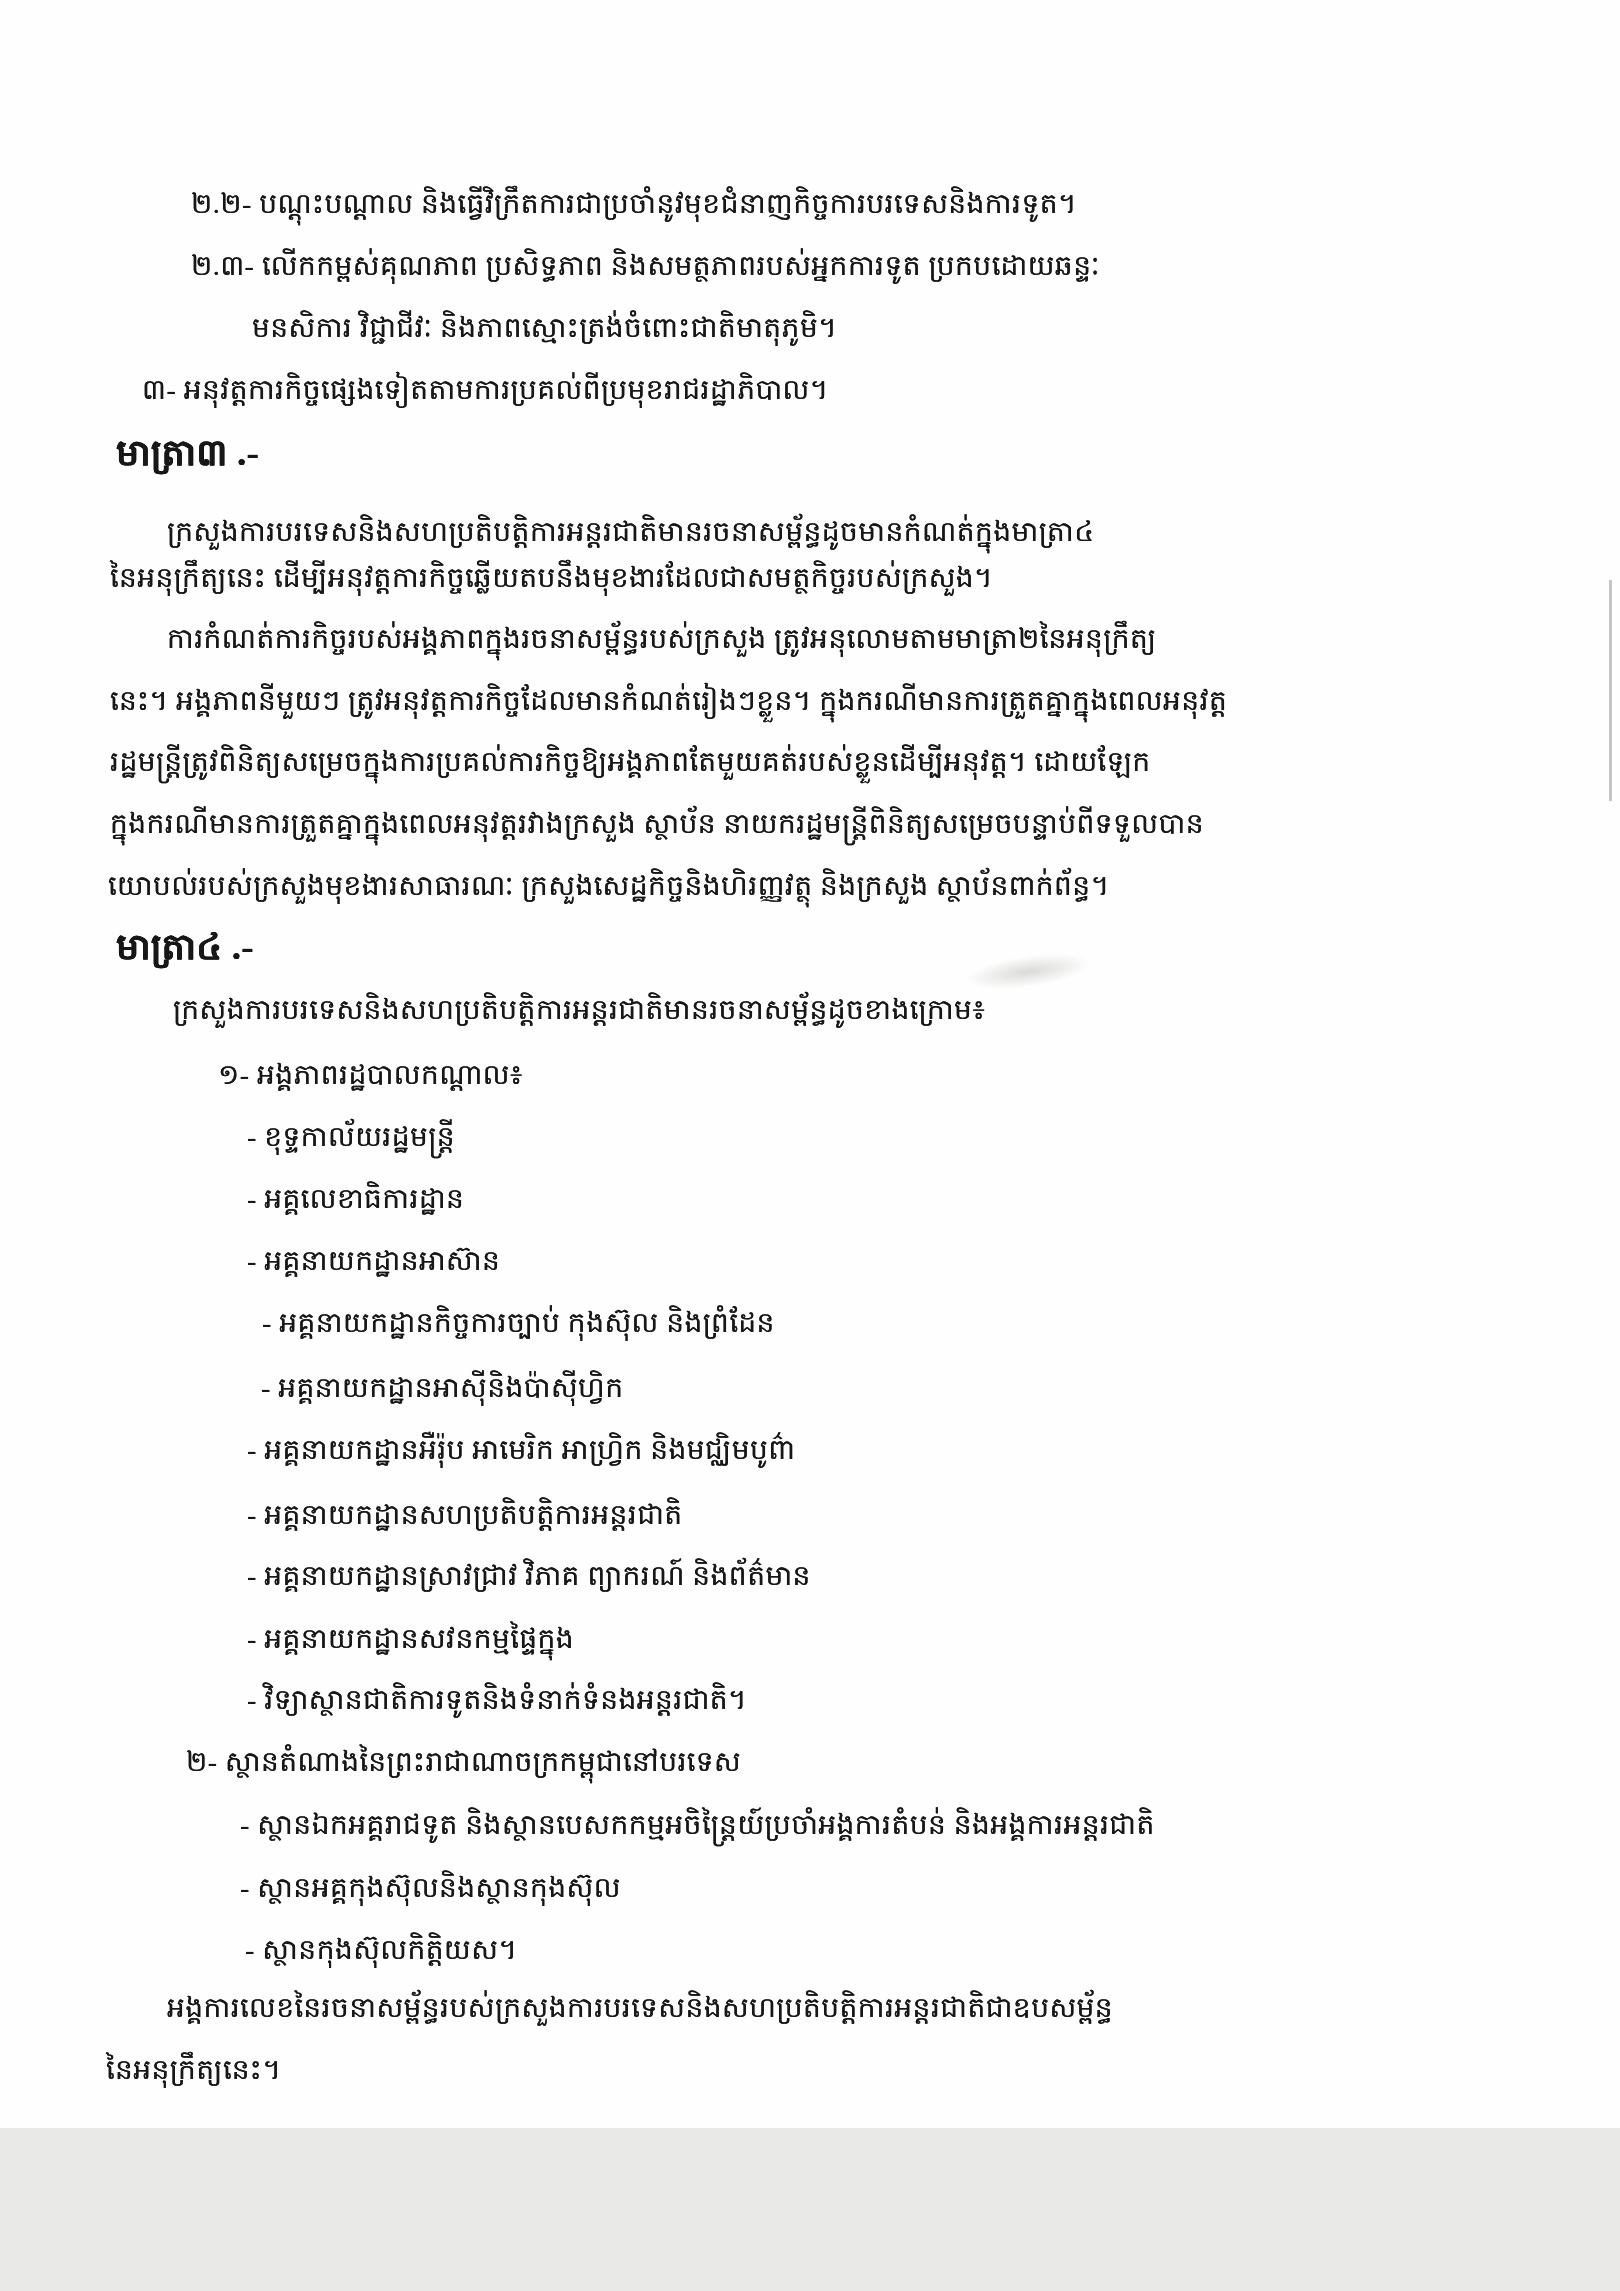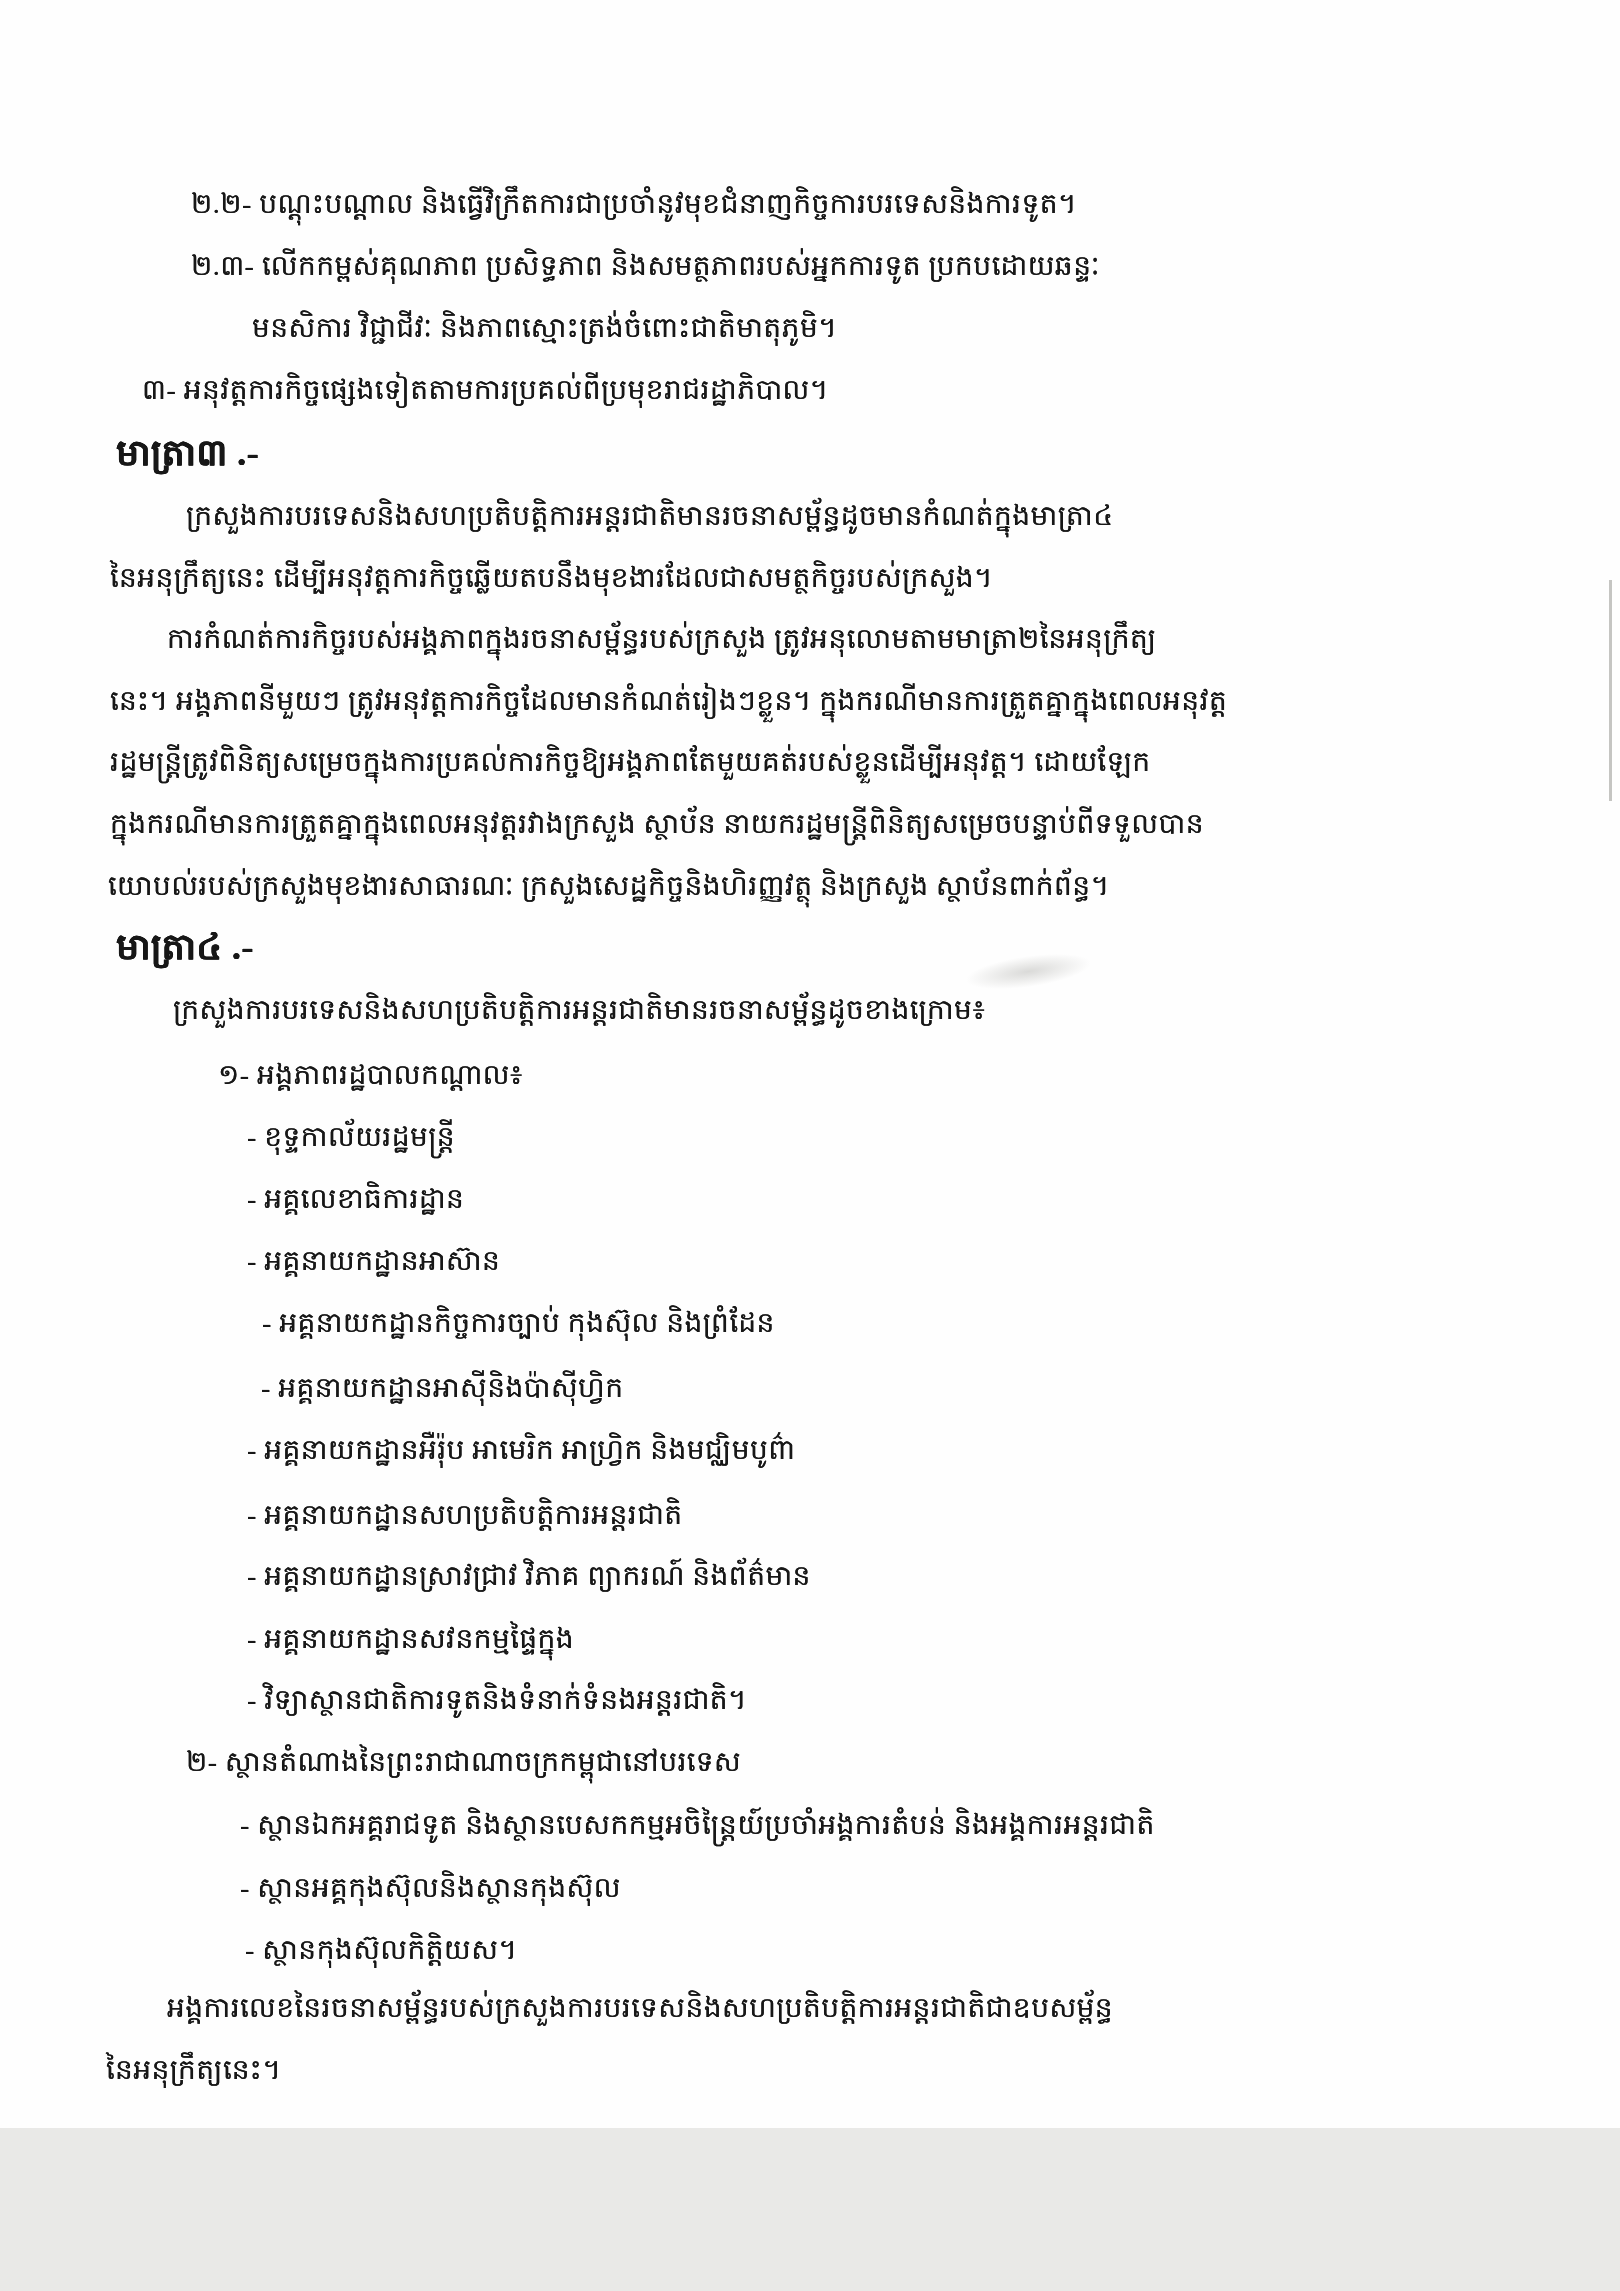--- a/index.html
+++ b/index.html
@@ -83,21 +83,21 @@
 <body>
 
 <div class="page">
 
   <div>
       <div class="line" style="left: 191px; top: 184px;">២.២- បណ្តុះបណ្តាល និងធ្វើវិក្រឹតការជាប្រចាំនូវមុខជំនាញកិច្ចការបរទេសនិងការទូត។</div>
       <div class="line" style="left: 191px; top: 246px;">២.៣- លើកកម្ពស់គុណភាព ប្រសិទ្ធភាព និងសមត្ថភាពរបស់អ្នកការទូត ប្រកបដោយឆន្ទៈ</div>
       <div class="line" style="left: 252px; top: 308px;">មនសិការ វិជ្ជាជីវៈ និងភាពស្មោះត្រង់ចំពោះជាតិមាតុភូមិ។</div>
       <div class="line" style="left: 142px; top: 370px;">៣- អនុវត្តការកិច្ចផ្សេងទៀតតាមការប្រគល់ពីប្រមុខរាជរដ្ឋាភិបាល។</div>
       <div class="line bold" style="left: 116px; top: 434px;">មាត្រា៣ .-</div>
-      <div class="line" style="left: 167px; top: 496px; margin-left: 19px;">ក្រសួងការបរទេសនិងសហប្រតិបត្តិការអន្តរជាតិមានរចនាសម្ព័ន្ធដូចមានកំណត់ក្នុងមាត្រា៤</div>
+      <div class="line" style="left: 167px; top: 512px;">ក្រសួងការបរទេសនិងសហប្រតិបត្តិការអន្តរជាតិមានរចនាសម្ព័ន្ធដូចមានកំណត់ក្នុងមាត្រា៤</div>
       <div class="line" style="left: 110px; top: 558px;">នៃអនុក្រឹត្យនេះ ដើម្បីអនុវត្តការកិច្ចឆ្លើយតបនឹងមុខងារដែលជាសមត្ថកិច្ចរបស់ក្រសួង។</div>
       <div class="line" style="left: 167px; top: 619px;">ការកំណត់ការកិច្ចរបស់អង្គភាពក្នុងរចនាសម្ព័ន្ធរបស់ក្រសួង ត្រូវអនុលោមតាមមាត្រា២នៃអនុក្រឹត្យ</div>
       <div class="line" style="left: 110px; top: 681px;">នេះ។ អង្គភាពនីមួយៗ ត្រូវអនុវត្តការកិច្ចដែលមានកំណត់រៀងៗខ្លួន។ ក្នុងករណីមានការត្រួតគ្នាក្នុងពេលអនុវត្ត</div>
       <div class="line" style="left: 110px; top: 742px;">រដ្ឋមន្ត្រីត្រូវពិនិត្យសម្រេចក្នុងការប្រគល់ការកិច្ចឱ្យអង្គភាពតែមួយគត់របស់ខ្លួនដើម្បីអនុវត្ត។ ដោយឡែក</div>
       <div class="line" style="left: 110px; top: 804px;">ក្នុងករណីមានការត្រួតគ្នាក្នុងពេលអនុវត្តរវាងក្រសួង ស្ថាប័ន នាយករដ្ឋមន្ត្រីពិនិត្យសម្រេចបន្ទាប់ពីទទួលបាន</div>
       <div class="line" style="left: 108px; top: 866px;">យោបល់របស់ក្រសួងមុខងារសាធារណៈ ក្រសួងសេដ្ឋកិច្ចនិងហិរញ្ញវត្ថុ និងក្រសួង ស្ថាប័នពាក់ព័ន្ធ។</div>
       <div class="line bold" style="left: 116px; top: 928px;">មាត្រា៤ .-</div>
       <div class="line" style="left: 173px; top: 990px;">ក្រសួងការបរទេសនិងសហប្រតិបត្តិការអន្តរជាតិមានរចនាសម្ព័ន្ធដូចខាងក្រោម៖</div>
       <div class="line" style="left: 218px; top: 1055px;">១- អង្គភាពរដ្ឋបាលកណ្តាល៖</div>
       <div class="line" style="left: 247px; top: 1117px;">- ខុទ្ទកាល័យរដ្ឋមន្ត្រី</div>

